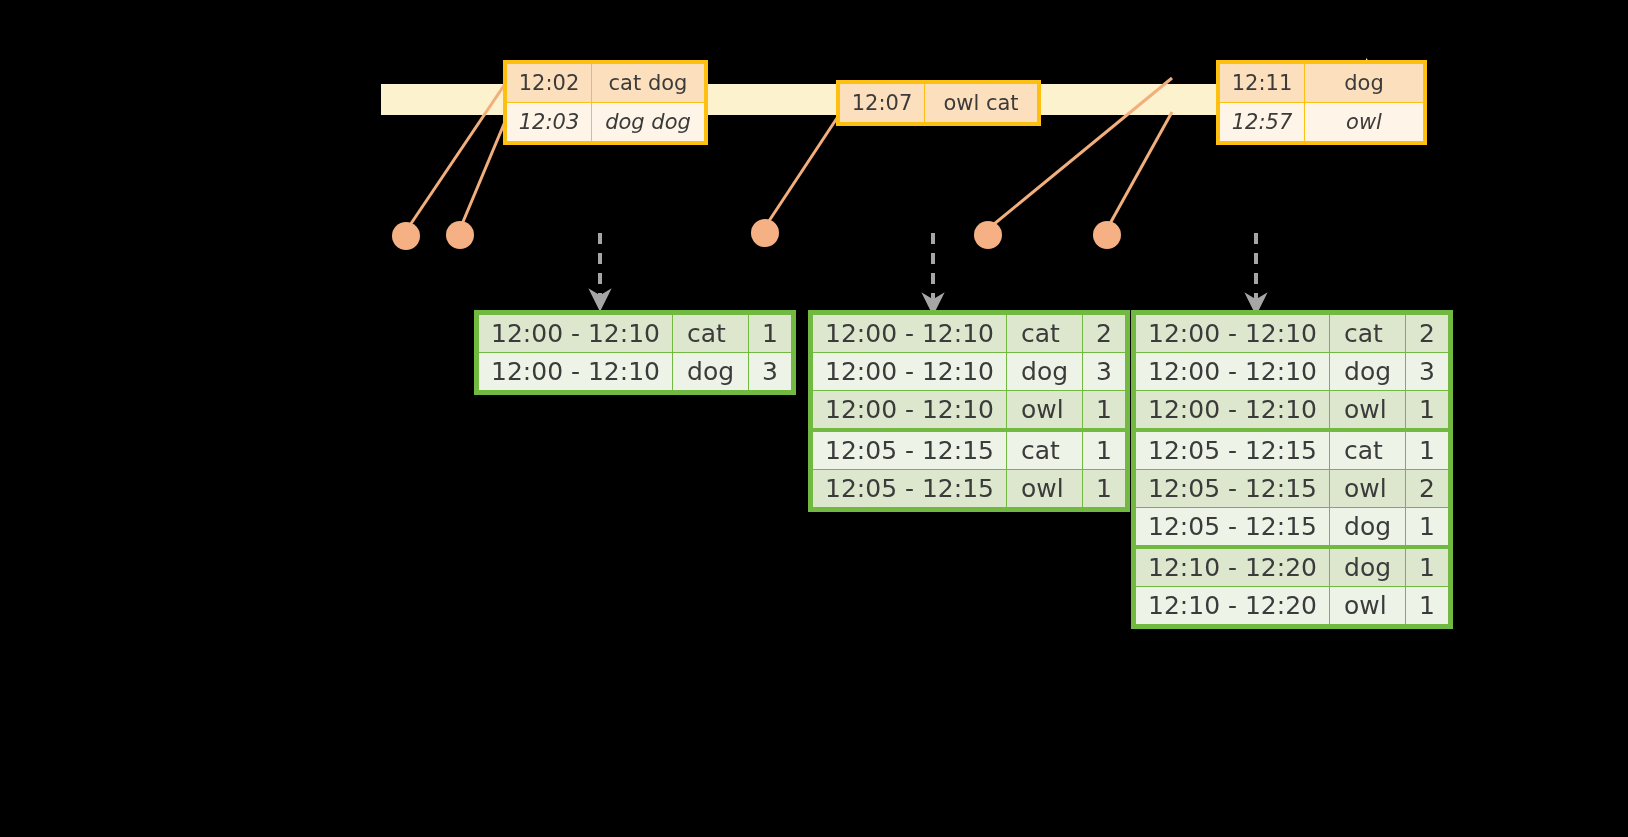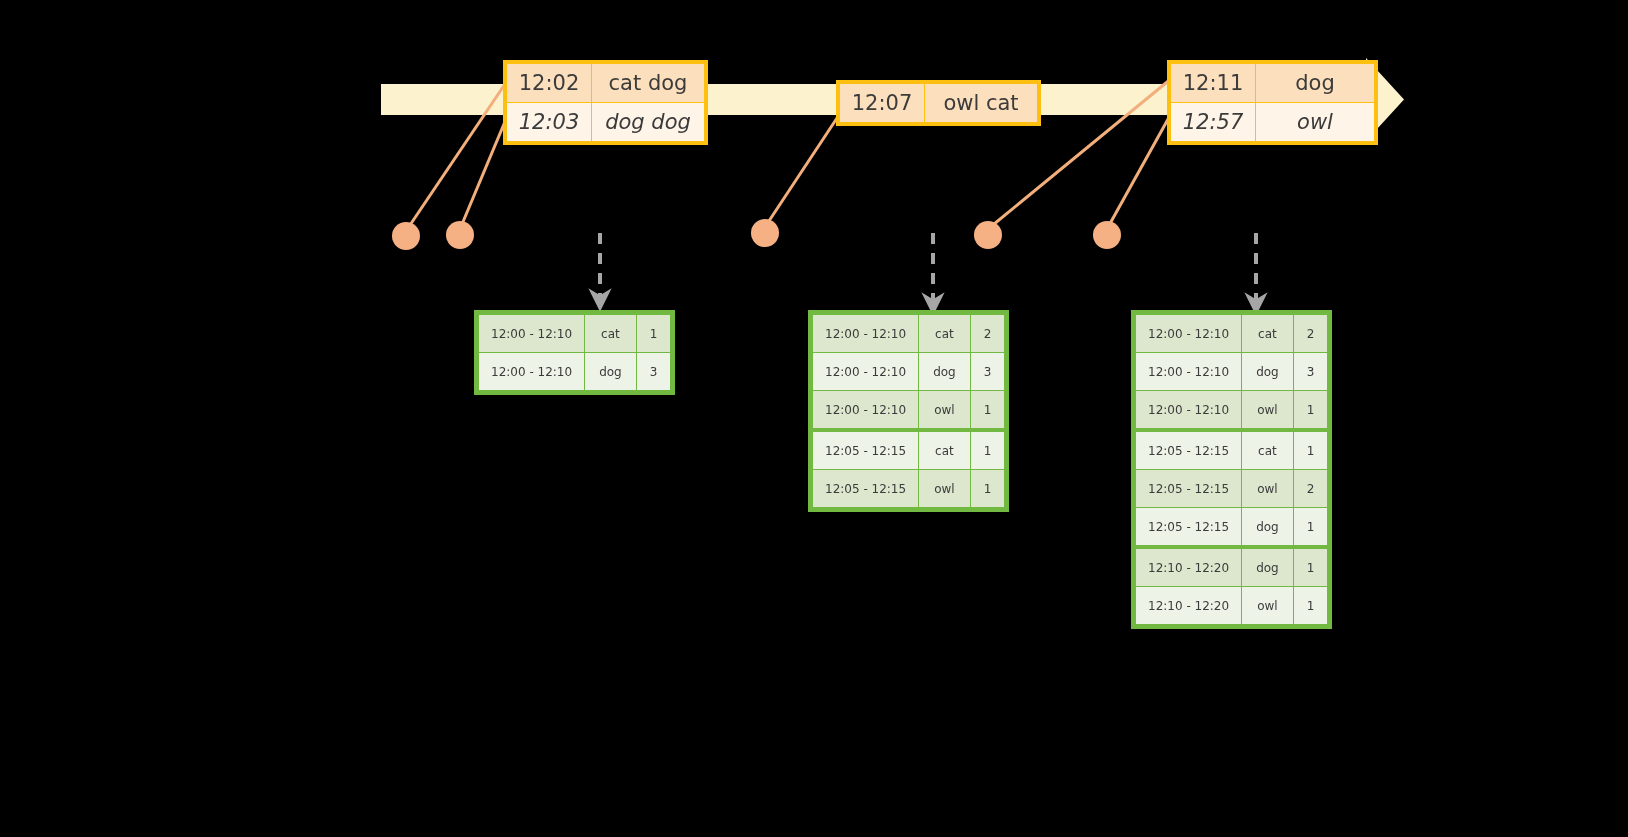--- a/index.html
+++ b/index.html
@@ -66,23 +66,22 @@
     background: #E9EFE1;
     z-index: 5;
   }
   .res-table table {
     border-collapse: collapse;
     border-spacing: 0;
   }
   .res-table td {
     border: 1.5px solid #72B942;
     font-family: "DejaVu Sans", sans-serif;
-    font-size: 12px;
+    font-size: 25px;
     color: #3B3B3B;
-    text-align: center;
     padding: 3px 0;
     height: 31px;
     white-space: nowrap;
   }
   .res-table tr.shade td { background: #DCE7CD; }
   .res-table tr.plain td { background: #EEF3E8; }
   .res-table tr.grpend td { border-bottom: 4px solid #72B942; }
   .res-table td.c-win   { padding-left: 12px; padding-right: 12px; }
   .res-table td.c-key   { padding-left: 14px; padding-right: 14px; }
   .res-table td.c-count { padding-left: 13px; padding-right: 13px; }
@@ -146,21 +145,21 @@
     <table>
       <tbody>
           <tr class="shade">
         <td class="c-time">12:07</td>
         <td class="c-words">owl cat</td>
       </tr>
     </tbody>
       </table>
   </div>
 
-  <div class="evt-table narrow" style="left:1167px; top:60px;">
+  <div class="evt-table narrow" style="left:1216px; top:60px;">
     <table>
       <tbody>
           <tr class="shade">
         <td class="c-time">12:11</td>
         <td class="c-words">dog</td>
       </tr>
       <tr class="plain">
         <td class="c-time">12:57</td>
         <td class="c-words">owl</td>
       </tr>

